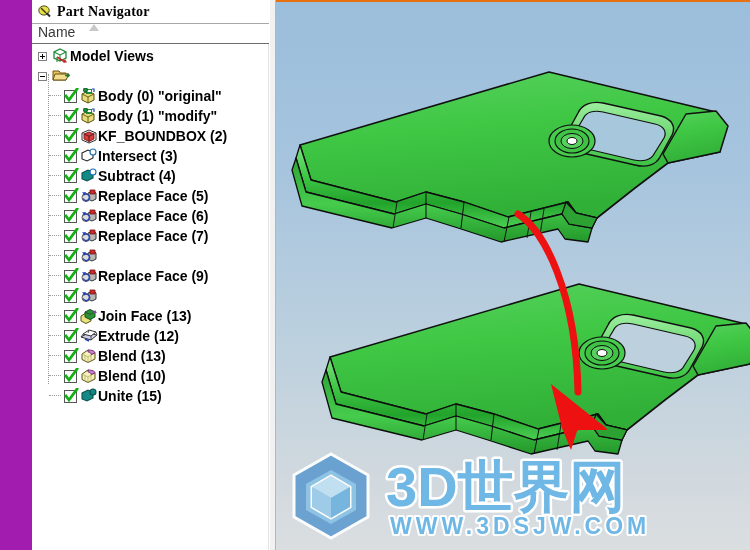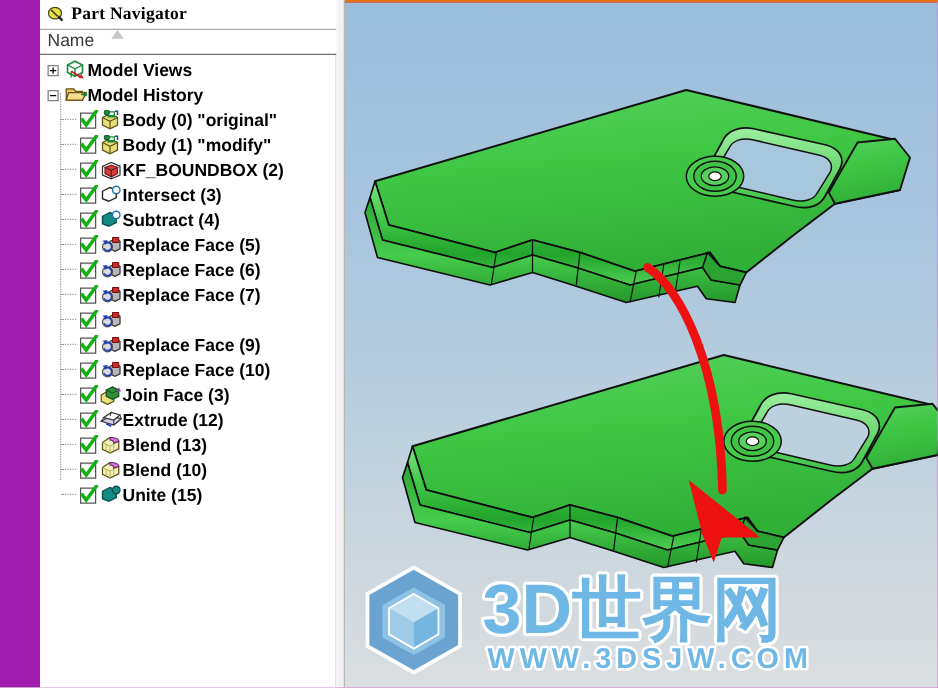--- a/index.html
+++ b/index.html
@@ -241,21 +241,20 @@
           <span style="width: 6px; flex: 0 0 auto;"></span>
           <span class="expander "></span>
           <span style="width: 4px; flex: 0 0 auto;"></span>
           <span class="ficon">
             <svg width="18" height="15" viewBox="0 0 18 15">
               <path d="M1,3 L7,3 L8.5,5 L14,5 L14,12 L1,12 Z" fill="#e8c45a" stroke="#6b5212" stroke-width="1"></path>
               <path d="M3,6 L17,6 L14,12 L1,12 Z" fill="#f2dc8e" stroke="#6b5212" stroke-width="1"></path>
               <path d="M13,7.5 L17,7.5 M15.2,5.8 L17.2,7.5 L15.2,9.2" stroke="#1d7a2e" stroke-width="1.4" fill="none"></path>
             </svg>
           </span>
-          <span class="lbl">Model History</span>
         </div>
         <div class="row">
           <span style="width: 17px; flex: 0 0 auto;"></span>
           <span class="tick"></span>
           <span style="width: 3px; flex: 0 0 auto;"></span>
           <span class="cbx">
             <svg width="15" height="17" viewBox="0 0 15 17">
               <path d="M2,8 L5,12 L13,1" fill="none" stroke="#12b012" stroke-width="2.8" stroke-linecap="square"></path>
             </svg>
           </span>
@@ -466,41 +465,40 @@
           <span style="width: 2px; flex: 0 0 auto;"></span>
           <span class="ficon">
             <svg width="18" height="16" viewBox="0 0 18 16">
               <path d="M8,5 L13,3 L16,5 L16,11 L12,13 L8,11 Z" fill="#b8b8b8" stroke="#333" stroke-width="1"></path>
               <path d="M10,2 L15,2 L15,6 L10,6 Z" fill="#cc2a2a" stroke="#6e1111" stroke-width="0.8"></path>
               <circle cx="6" cy="9.5" r="4" fill="#dcdcdc" stroke="#555" stroke-width="1"></circle>
               <path d="M3.5,7.5 A3.2,3.2 0 1 1 3.2,10.6" fill="none" stroke="#1f3fb0" stroke-width="1.3"></path>
               <path d="M2,4.5 L6,4 L4.5,7 Z" fill="#1f3fb0"></path>
             </svg>
           </span>
-          <span class="lbl">Replace Face (10)</span>
         </div>
         <div class="row">
           <span style="width: 17px; flex: 0 0 auto;"></span>
           <span class="tick"></span>
           <span style="width: 3px; flex: 0 0 auto;"></span>
           <span class="cbx">
             <svg width="15" height="17" viewBox="0 0 15 17">
               <path d="M2,8 L5,12 L13,1" fill="none" stroke="#12b012" stroke-width="2.8" stroke-linecap="square"></path>
             </svg>
           </span>
           <span style="width: 2px; flex: 0 0 auto;"></span>
           <span class="ficon">
             <svg width="18" height="16" viewBox="0 0 18 16">
               <path d="M1,8 L6,5 L11,8 L11,13 L6,15.5 L1,13 Z" fill="#e9e37f" stroke="#5a5410" stroke-width="1"></path>
               <path d="M5,4 L10,1.5 L15,4 L15,9 L10,11.5 L5,9 Z" fill="#2f8f3a" stroke="#14521c" stroke-width="1"></path>
               <path d="M5,4 L10,6.4 L15,4" stroke="#14521c" stroke-width="0.8" fill="none"></path>
               <path d="M15,2 L17,5 L13,5 Z" fill="#8a3fb0"></path>
             </svg>
           </span>
-          <span class="lbl">Join Face (3)</span>
+          <span class="lbl">Join Face (13)</span>
         </div>
         <div class="row">
           <span style="width: 17px; flex: 0 0 auto;"></span>
           <span class="tick"></span>
           <span style="width: 3px; flex: 0 0 auto;"></span>
           <span class="cbx">
             <svg width="15" height="17" viewBox="0 0 15 17">
               <path d="M2,8 L5,12 L13,1" fill="none" stroke="#12b012" stroke-width="2.8" stroke-linecap="square"></path>
             </svg>
           </span>

